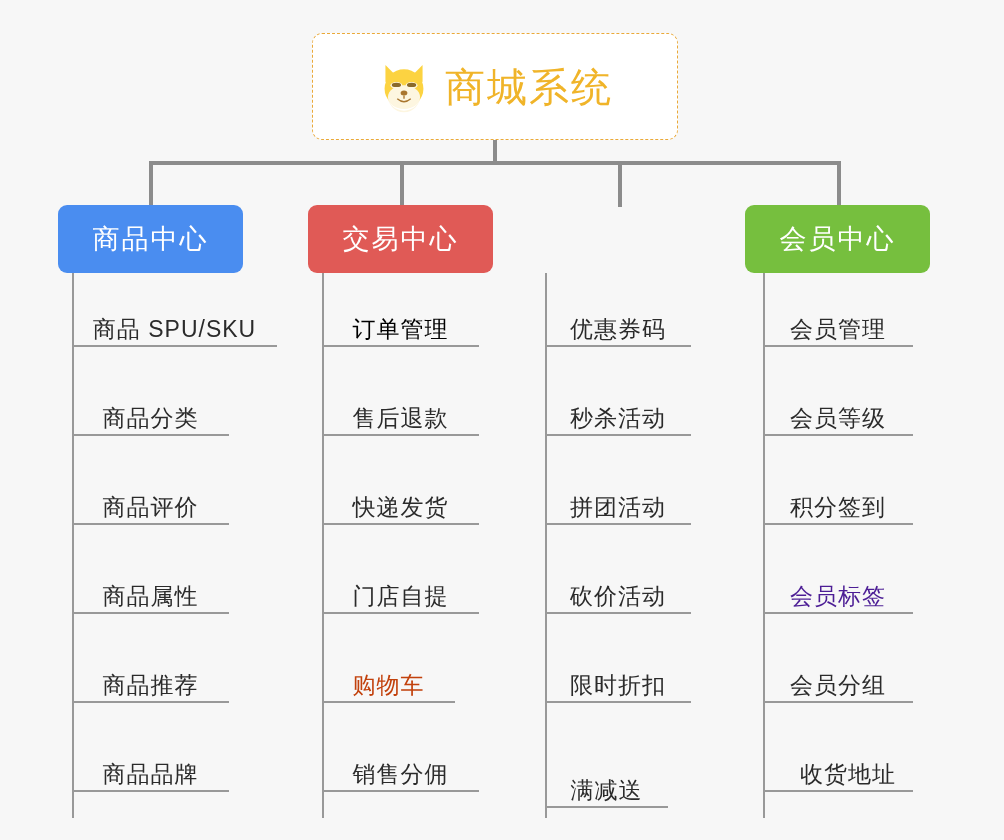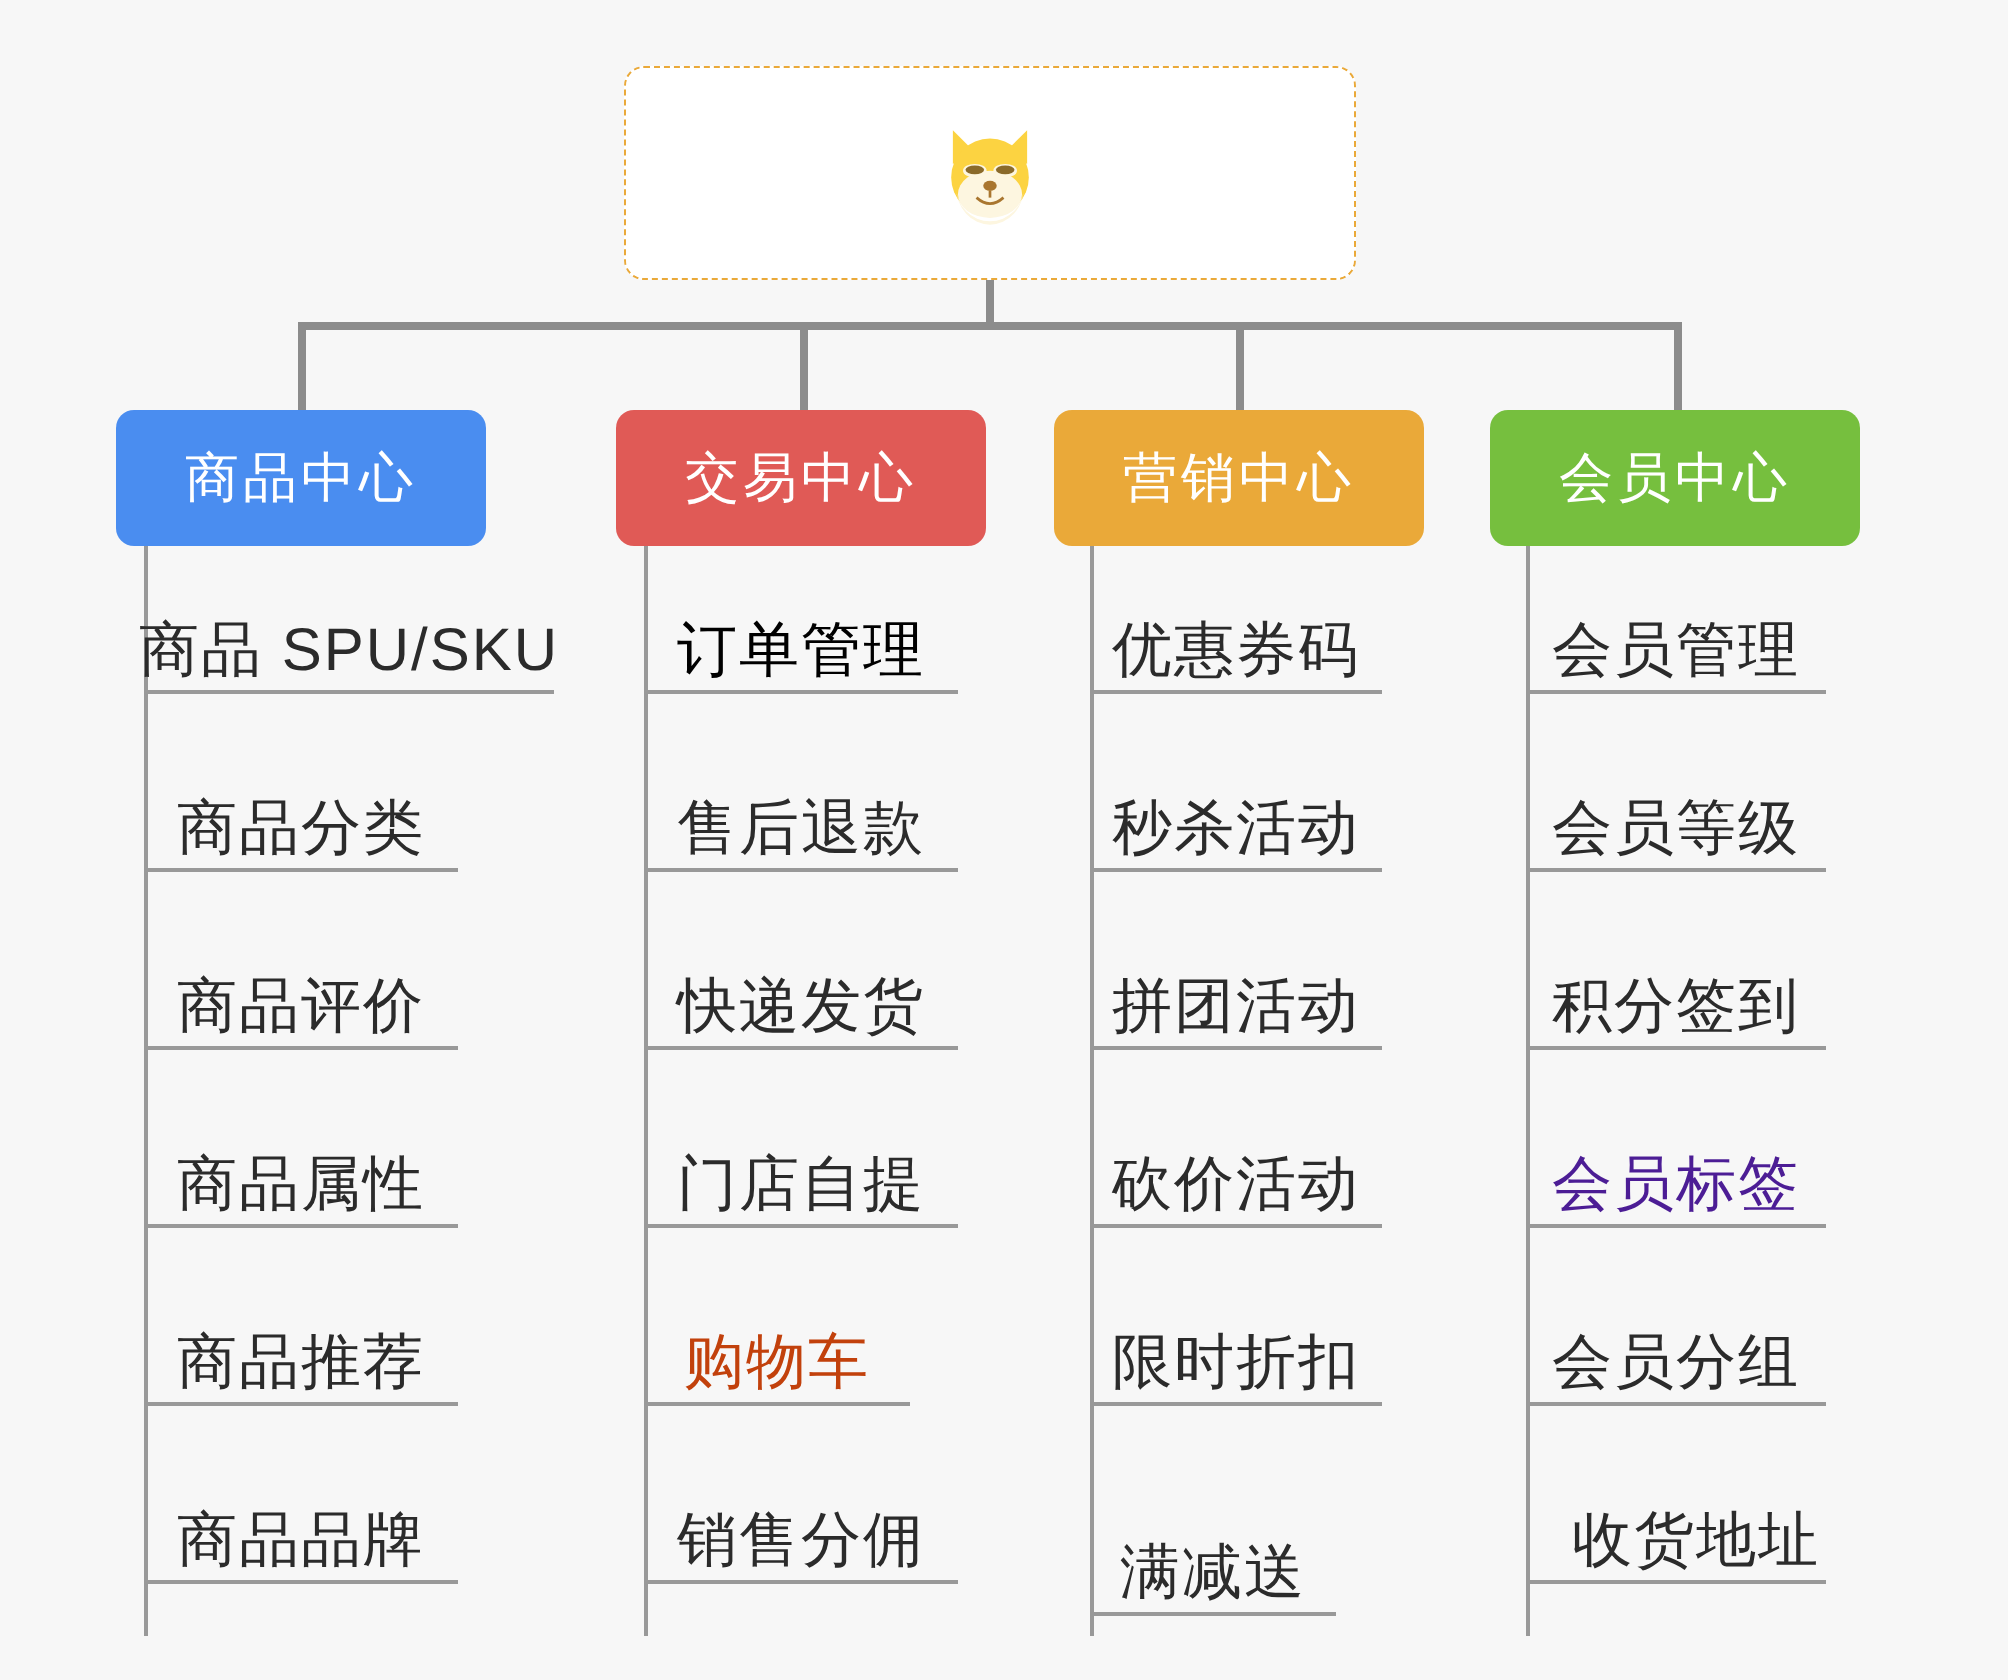--- a/index.html
+++ b/index.html
@@ -92,21 +92,21 @@
     position: absolute;
     left: 0;
     box-sizing: border-box;
     border-bottom: 2px solid #999999;
     display: flex;
     align-items: flex-end;
     justify-content: center;
     padding-bottom: 3px;
   }
   .leaf-label {
-    font-size: 30px;
+    font-size: 23px;
     color: #2b2b2b;
     line-height: 1.1;
     white-space: nowrap;
     letter-spacing: 1px;
   }
 </style>
 </head>
 <body style="background: rgb(247, 247, 247);">
 
 <div id="mindmap">
@@ -119,40 +119,38 @@
       <path d="M12 40 a20 20 0 0 0 40 0 a20 22 0 0 1 -40 0 Z" fill="#fdf6e0"></path>
       <ellipse cx="32" cy="44" rx="19" ry="14" fill="#fdf6e0"></ellipse>
       <ellipse cx="23" cy="30" rx="7" ry="4" fill="#fdf6e0"></ellipse>
       <ellipse cx="41" cy="30" rx="7" ry="4" fill="#fdf6e0"></ellipse>
       <ellipse cx="23" cy="29.5" rx="5.5" ry="2.6" fill="#8a6a2a"></ellipse>
       <ellipse cx="41" cy="29.5" rx="5.5" ry="2.6" fill="#8a6a2a"></ellipse>
       <ellipse cx="32" cy="39" rx="4" ry="3" fill="#a9762f"></ellipse>
       <path d="M32 42 L32 46" stroke="#a9762f" stroke-width="1.6" fill="none"></path>
       <path d="M24 46 q8 7 16 0" stroke="#a9762f" stroke-width="1.6" fill="none"></path>
     </svg>
+    <div class="root-title" style="color: rgb(240, 180, 41);">商城系统</div>
   </div>
 
   <div class="conn conn-v" style="left: 493px; top: 140px; height: 25px; background: rgb(140, 140, 140);"></div>
 
   <div class="conn conn-h" style="left: 151px; top: 161px; width: 690px; background: rgb(140, 140, 140);"></div>
 
   <div class="conn conn-v" style="left: 149px; top: 161px; height: 46px; background: rgb(140, 140, 140);"></div>
   <div class="conn conn-v" style="left: 400px; top: 161px; height: 46px; background: rgb(140, 140, 140);"></div>
   <div class="conn conn-v" style="left: 618px; top: 161px; height: 46px; background: rgb(140, 140, 140);"></div>
   <div class="conn conn-v" style="left: 837px; top: 161px; height: 46px; background: rgb(140, 140, 140);"></div>
 
   <div class="cat-box" style="left: 58px; background: rgb(74, 141, 240);">
     <span>商品中心</span>
   </div>
   <div class="cat-box" style="left: 308px; background: rgb(224, 90, 86);">
     <span>交易中心</span>
   </div>
-  <div class="cat-box" style="left: 527px; background: rgb(234, 169, 57);">
-    <span>营销中心</span>
-  </div>
   <div class="cat-box" style="left: 745px; background: rgb(118, 191, 62);">
     <span>会员中心</span>
   </div>
 
   <div class="leaf-col" style="left:72px; width:210px;">
     <div class="leaf-spine" style="height: 545px; background: rgb(153, 153, 153);"></div>
     <div class="leaf-item" style="top: 0px; width: 205px; height: 74px; border-bottom-color: rgb(153, 153, 153);">
         <span class="leaf-label" style="color: rgb(43, 43, 43);">商品 SPU/SKU</span>
       </div>
     <div class="leaf-item" style="top: 89px; width: 157px; height: 74px; border-bottom-color: rgb(153, 153, 153);">

